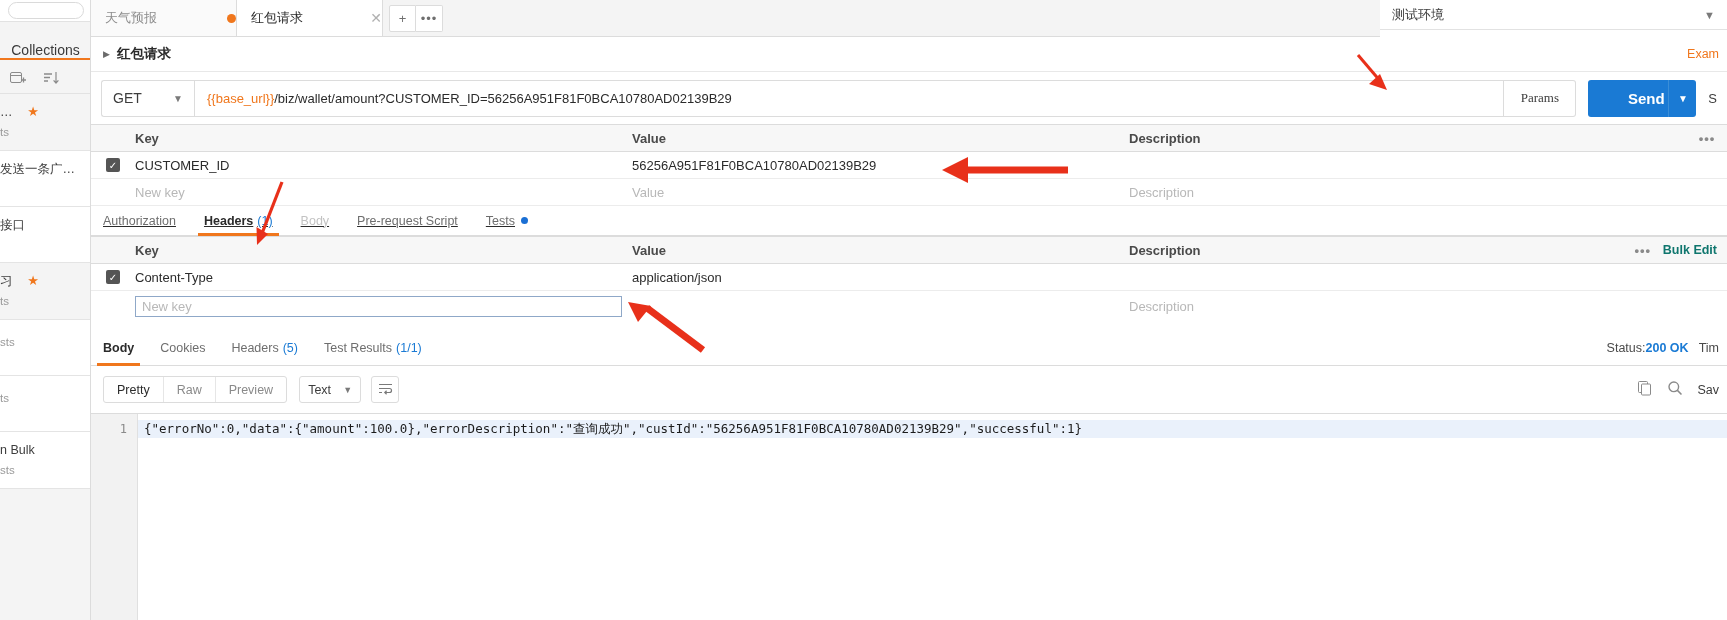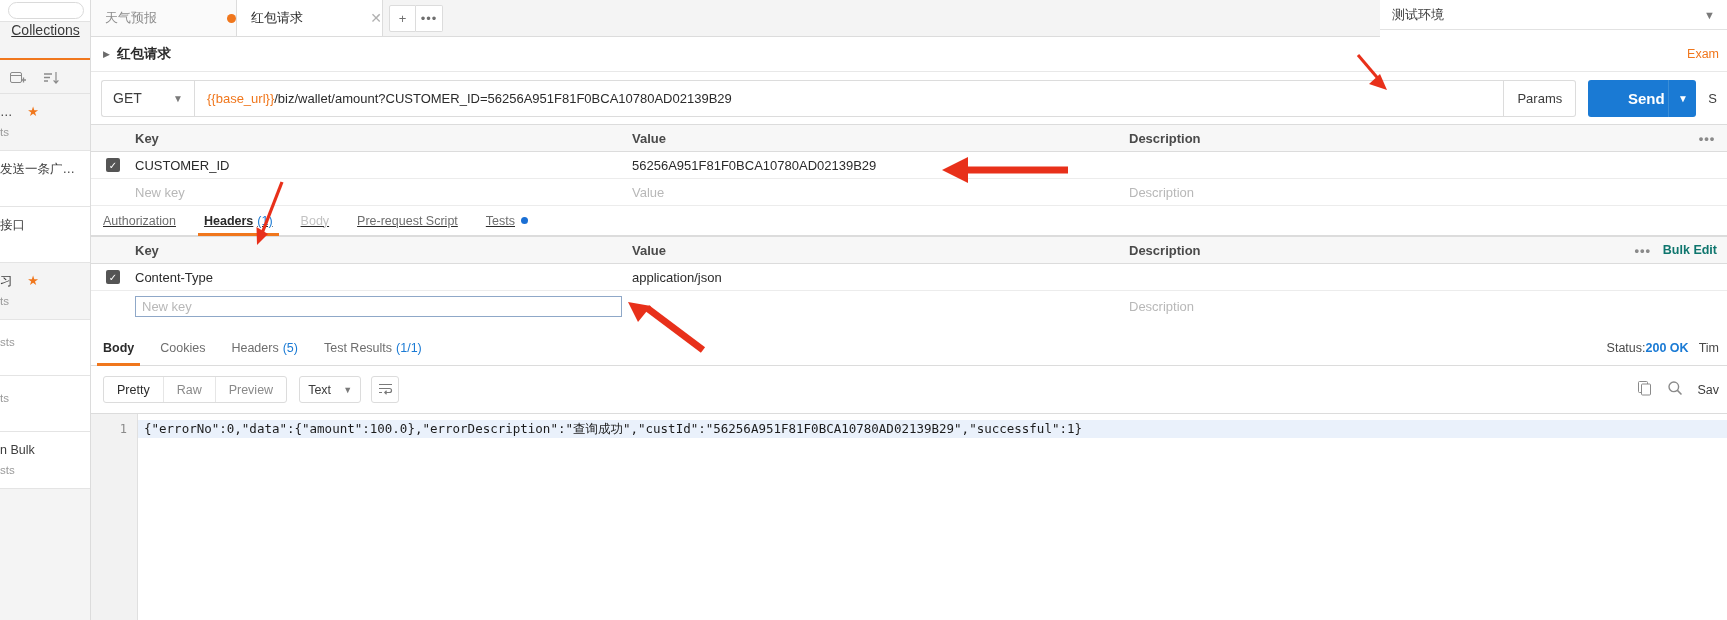--- a/index.html
+++ b/index.html
@@ -26,21 +26,21 @@
     background: #fff; border-bottom: 1px solid #e2e2e2;
   }
   .sb-searchpill {
     position: absolute; left: 8px; top: 2px; width: 76px; height: 17px;
     border: 1px solid #dadada; border-radius: 9px; background: #fff;
   }
   .sb-collections {
     position: absolute; left: 0; top: 22px; width: 91px; height: 38px;
     background: #f4f4f4;
     border-bottom: 2px solid #f0771d;
-    display: flex; align-items: flex-start; justify-content: center; text-decoration: underline;
+    display: flex; align-items: flex-end; justify-content: center;
   }
   .sb-collections span { font-size: 14px; color: #3a3a3a; white-space: nowrap; }
   .sb-toolrow {
     position: absolute; left: 0; top: 62px; width: 91px; height: 32px;
     display: flex; align-items: center; gap: 16px; padding-left: 10px;
     border-bottom: 1px solid #e2e2e2;
   }
   .sb-icon { color: #8a8a8a; display: inline-flex; }
   .sb-list { position: absolute; left: 0; top: 94px; width: 91px; }
   .sb-item {
@@ -126,21 +126,21 @@
   .url-input {
     flex: 1; height: 37px; border: 1px solid #dcdcdc; background: #fff;
     display: flex; align-items: center; padding: 0 12px;
     font-size: 13px; color: #2b2b2b; overflow: hidden; white-space: nowrap;
   }
   .url-var { color: #f0771d; }
   .params-btn {
     height: 37px; min-width: 72px; border: 1px solid #dcdcdc; border-left: none;
     border-radius: 0 3px 3px 0; background: #fff;
     display: flex; align-items: center; justify-content: center;
-    font-size: 13px; color: #3c3c3c;
+    font-size: 13px; color: #3c3c3c; font-family: Liberation Serif, serif;
   }
   .send-btn {
     margin-left: 12px; height: 37px; width: 80px;
     background: #1a7ad4; color: #fff; font-size: 15px; font-weight: bold;
     display: flex; align-items: center; justify-content: center;
     border-radius: 3px 0 0 3px;
     padding-left: 36px;
   }
   .send-caret {
     height: 37px; width: 28px; background: #1a7ad4; color: #fff;

